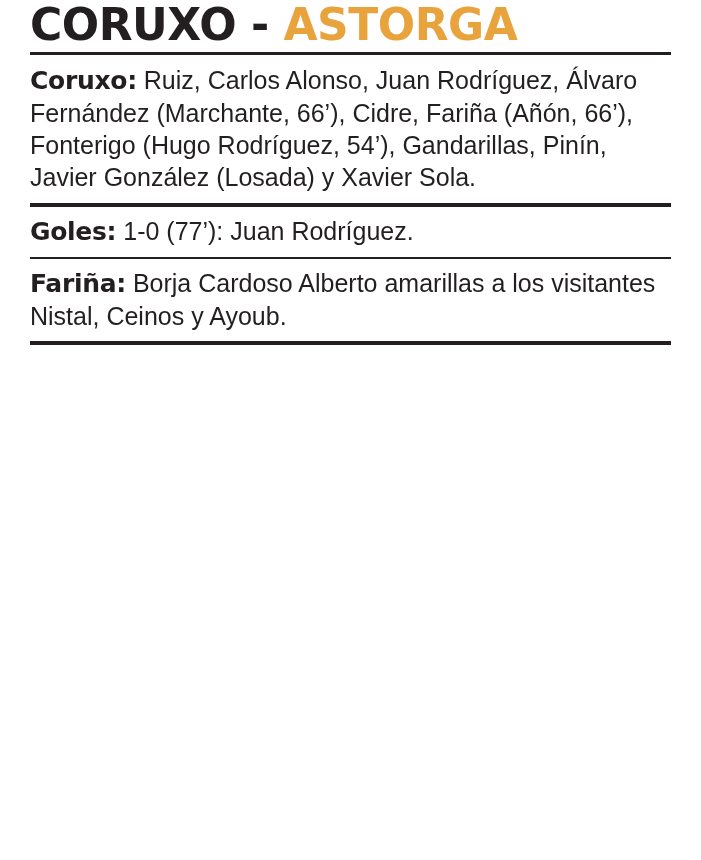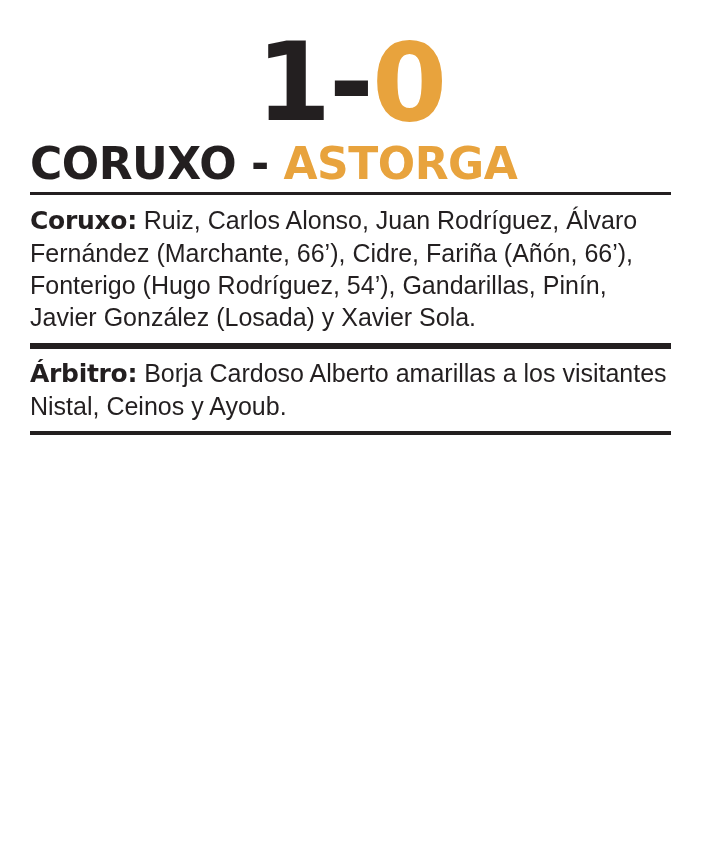--- a/index.html
+++ b/index.html
@@ -76,45 +76,46 @@
   .block .txt {
     font-family: "Liberation Sans", sans-serif;
   }
   .block.compact { padding: 8px 0 9px 0; }
 </style>
 </head>
 <body>
 
 <div class="sheet">
 
-  <div class="score">
-    <span class="home">1</span><span class="dash">-</span><span class="away">0</span>
-  </div>
 
   <div class="teams">
     <span class="home">CORUXO</span><span class="sep"> - </span><span class="away">ASTORGA</span>
   </div>
 
   <div class="rule"></div>
 
   <div class="block">
     <span class="lead">Coruxo:</span>
     <span class="txt">Ruiz, Carlos Alonso, Juan Rodríguez, Álvaro Fernández (Marchante, 66’), Cidre, Fariña (Añón, 66’), Fonterigo (Hugo Rodríguez, 54’), Gandarillas, Pinín, Javier González (Losada) y Xavier Sola.</span>
   </div>
 
   <div class="rule thin"></div>
 
 
   <div class="rule thin"></div>
 
+  <div class="block compact">
+    <span class="lead">Goles:</span>
+    <span class="txt">1-0 (77’): Juan Rodríguez.</span>
+  </div>
 
   <div class="rule thin"></div>
 
   <div class="block compact">
-    <span class="lead">Árbitro:</span>
+    <span class="lead">Fariña:</span>
     <span class="txt">Borja Cardoso  Alberto amarillas a los visitantes Nistal, Ceinos y Ayoub.</span>
   </div>
 
   <div class="rule thin"></div>
 
 
   <div class="rule thin"></div>
 
 </div>
 

